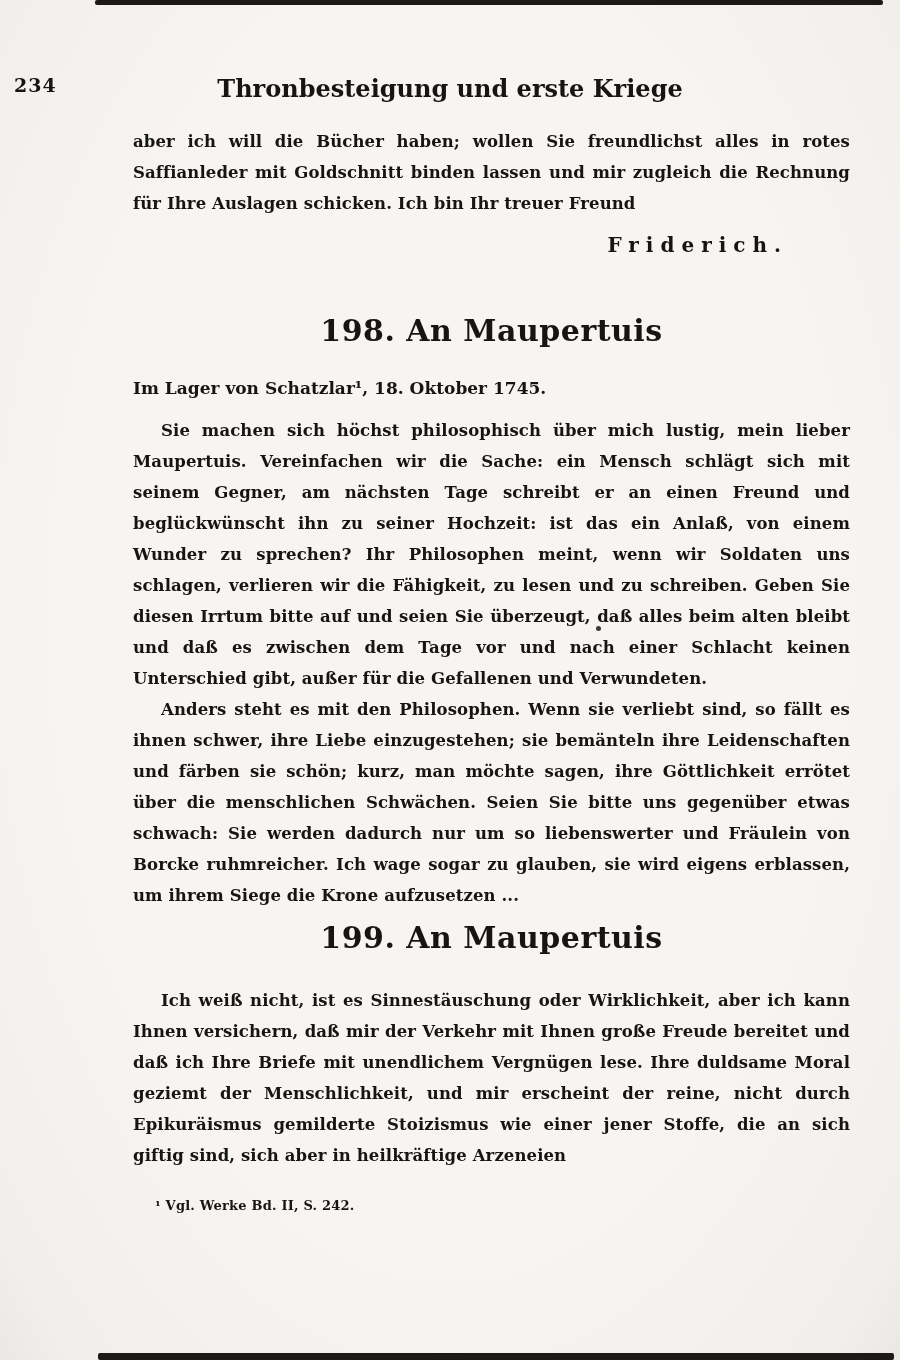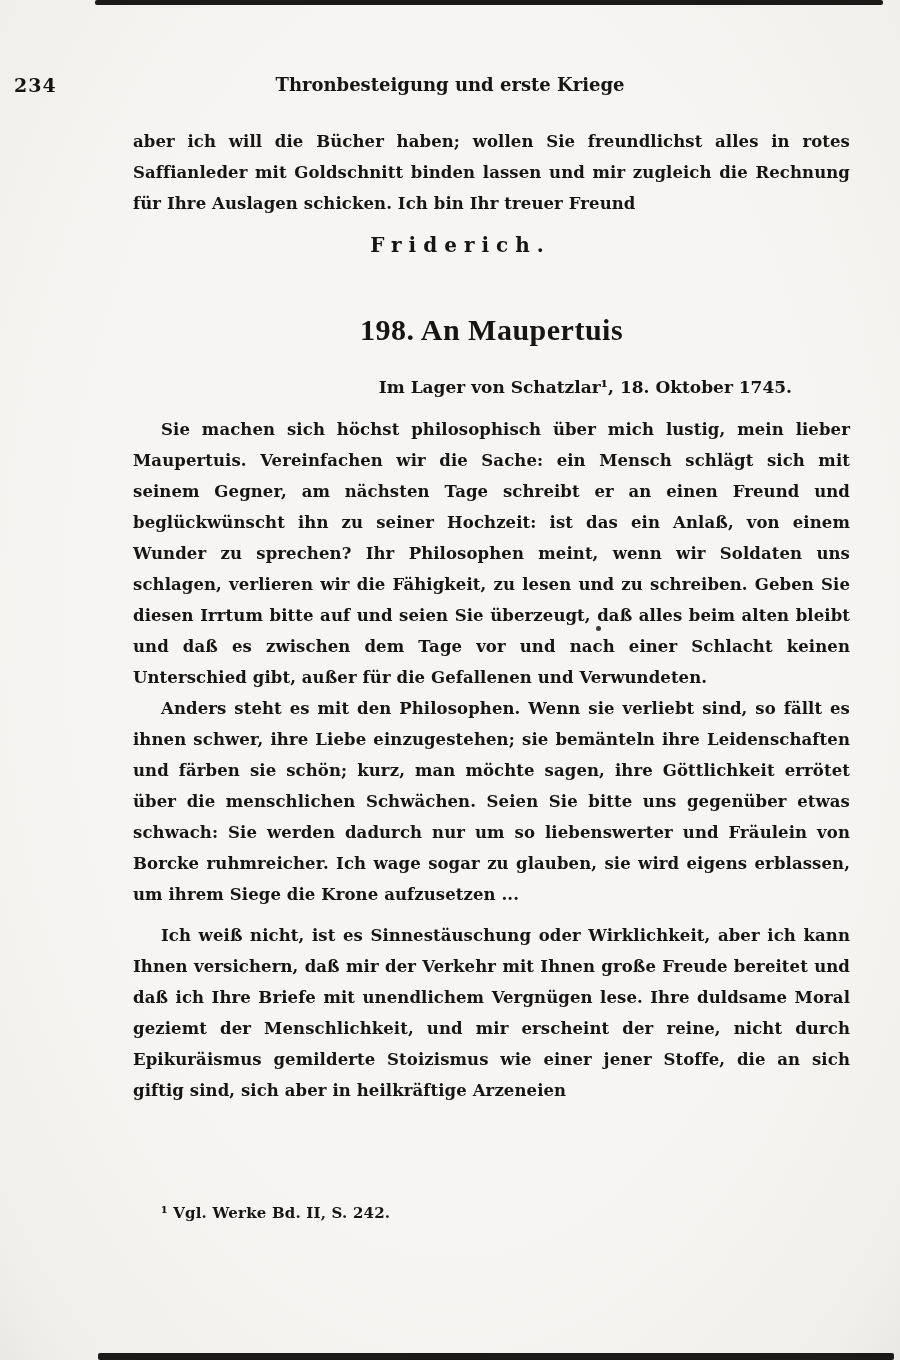--- a/index.html
+++ b/index.html
@@ -48,70 +48,68 @@
     top: 0;
     font-size: 19px;
     letter-spacing: 1px;
   }
   .running-title {
     position: absolute;
     left: 0;
     width: 100%;
     text-align: center;
     top: 0;
-    font-size: 18px;
+    font-size: 24px;
   }
 
   .body-text {
     margin: 0;
     font-size: 16.5px;
     line-height: 31px;
     text-align: justify;
     text-indent: 28px;
     letter-spacing: 0.1px;
   }
   .body-text.no-indent { text-indent: 0; }
 
   .sec-prev { position: absolute; top: 126px; left: 0; width: 100%; }
   .signature {
     margin: 14px 0 0 0;
-    text-align: center;
+    text-align: right;
     padding-right: 62px;
     font-size: 20px;
     letter-spacing: 7px;
   }
 
   .sec-198 { position: absolute; top: 313px; left: 0; width: 100%; }
   .sec-199 { position: absolute; top: 920px; left: 0; width: 100%; }
 
   .letter-heading {
     margin: 0 0 30px 0;
     text-align: center;
     font-size: 30px;
     font-weight: bold;
     letter-spacing: 0.5px;
-    font-family: Liberation Serif, serif;
   }
   .dateline {
     margin: 0 0 17px 0;
-    text-align: right;
     padding-right: 58px;
     font-size: 17px;
   }
 
   .footnote-block {
     position: absolute;
     top: 1198px;
     left: 0;
     width: 100%;
   }
   .footnote {
-    margin: 6px;
+    margin: 0;
     padding-left: 22px;
-    font-size: 15px;
+    font-size: 13px;
     letter-spacing: 0.2px;
   }
 
   .ink-speck {
     position: absolute;
     left: 596px;
     top: 626px;
     width: 5px;
     height: 5px;
     background: #3a3936;
@@ -138,20 +136,21 @@
     </section>
 
     <section class="sec-198">
       <h2 class="letter-heading">198. An Maupertuis</h2>
       <p class="dateline">Im Lager von Schatzlar¹, 18. Oktober 1745.</p>
       <p class="body-text">Sie machen sich höchst philosophisch über mich lustig, mein lieber Maupertuis. Vereinfachen wir die Sache: ein Mensch schlägt sich mit seinem Gegner, am nächsten Tage schreibt er an einen Freund und beglückwünscht ihn zu seiner Hochzeit: ist das ein Anlaß, von einem Wunder zu sprechen?  Ihr Philosophen meint, wenn wir Soldaten uns schlagen, verlieren wir die Fähigkeit, zu lesen und zu schreiben.  Geben Sie diesen Irrtum bitte auf und seien Sie überzeugt, daß alles beim alten bleibt und daß es zwischen dem Tage vor und nach einer Schlacht keinen Unterschied gibt, außer für die Gefallenen und Verwundeten.</p>
       <p class="body-text">Anders steht es mit den Philosophen.  Wenn sie verliebt sind, so fällt es ihnen schwer, ihre Liebe einzugestehen; sie bemänteln ihre Leidenschaften und färben sie schön; kurz, man möchte sagen, ihre Göttlichkeit errötet über die menschlichen Schwächen.  Seien Sie bitte uns gegenüber etwas schwach: Sie werden dadurch nur um so liebenswerter und Fräulein von Borcke ruhmreicher.  Ich wage sogar zu glauben, sie wird eigens erblassen, um ihrem Siege die Krone aufzusetzen ...</p>
     </section>
 
     <section class="sec-199">
+      <h2 class="letter-heading">199. An Maupertuis</h2>
       <p class="body-text">Ich weiß nicht, ist es Sinnestäuschung oder Wirklichkeit, aber ich kann Ihnen versichern, daß mir der Verkehr mit Ihnen große Freude bereitet und daß ich Ihre Briefe mit unendlichem Vergnügen lese.  Ihre duldsame Moral geziemt der Menschlichkeit, und mir erscheint der reine, nicht durch Epikuräismus gemilderte Stoizismus wie einer jener Stoffe, die an sich giftig sind, sich aber in heilkräftige Arzeneien</p>
     </section>
 
     <div class="footnote-block">
       <p class="footnote">¹ Vgl. Werke Bd. II, S. 242.</p>
     </div>
 
   </div>
 
   <div class="ink-speck"></div>

